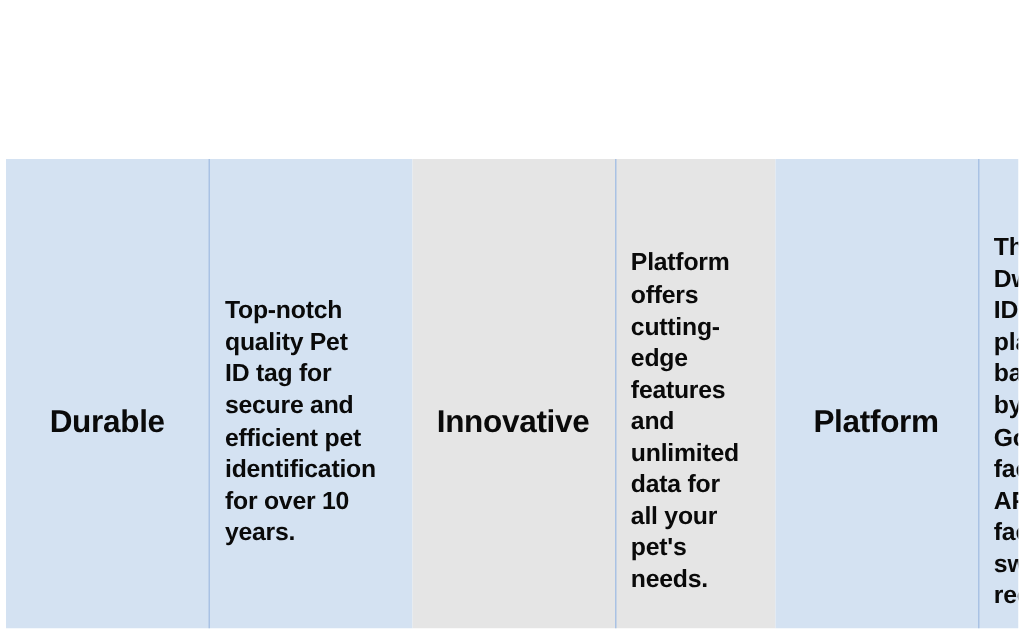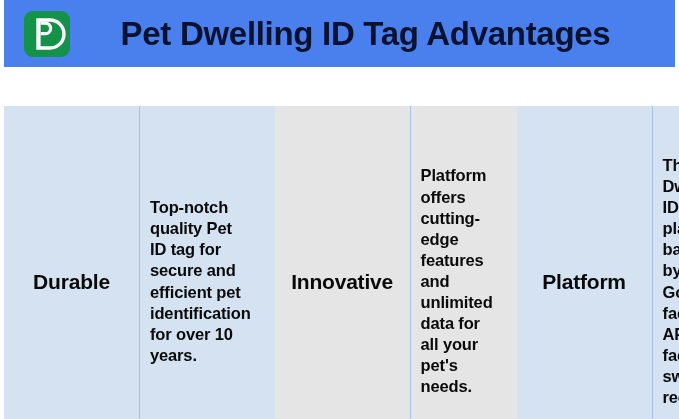--- a/index.html
+++ b/index.html
@@ -118,34 +118,20 @@
     color: #0a0a0a;
     letter-spacing: -0.15px;
     font-family: "Liberation Sans", sans-serif;
   }
 </style>
 </head>
 <body>
 
 <div id="infographic">
 
-  <div class="header-bar">
-    <div class="brand-logo">
-      <svg viewBox="0 0 46 46" xmlns="http://www.w3.org/2000/svg" aria-hidden="true">
-        <rect x="0" y="0" width="46" height="46" rx="9" fill="#14924a"></rect>
-
-        <path d="M14 9 H26 A14 14 0 0 1 26 37 H14 Z" fill="none" stroke="#ffffff" stroke-width="3.4"></path>
-
-        <rect x="13.2" y="9" width="3.4" height="28" fill="#ffffff"></rect>
-
-        <path d="M16.6 12.2 H21.4 A5.2 5.2 0 0 1 21.4 22.6 H16.6" fill="none" stroke="#ffffff" stroke-width="3.2"></path>
-      </svg>
-    </div>
-    <div class="header-title">Pet Dwelling ID Tag Advantages</div>
-  </div>
 
   <div class="adv-table">
 
     <div class="adv-row shade">
       <div class="cell-label">Durable</div>
       <div class="cell-desc">Top-notch quality Pet ID tag for secure and efficient pet identification for over 10 years.</div>
     </div>
 
     <div class="adv-row plain">
       <div class="cell-label">Innovative</div>

